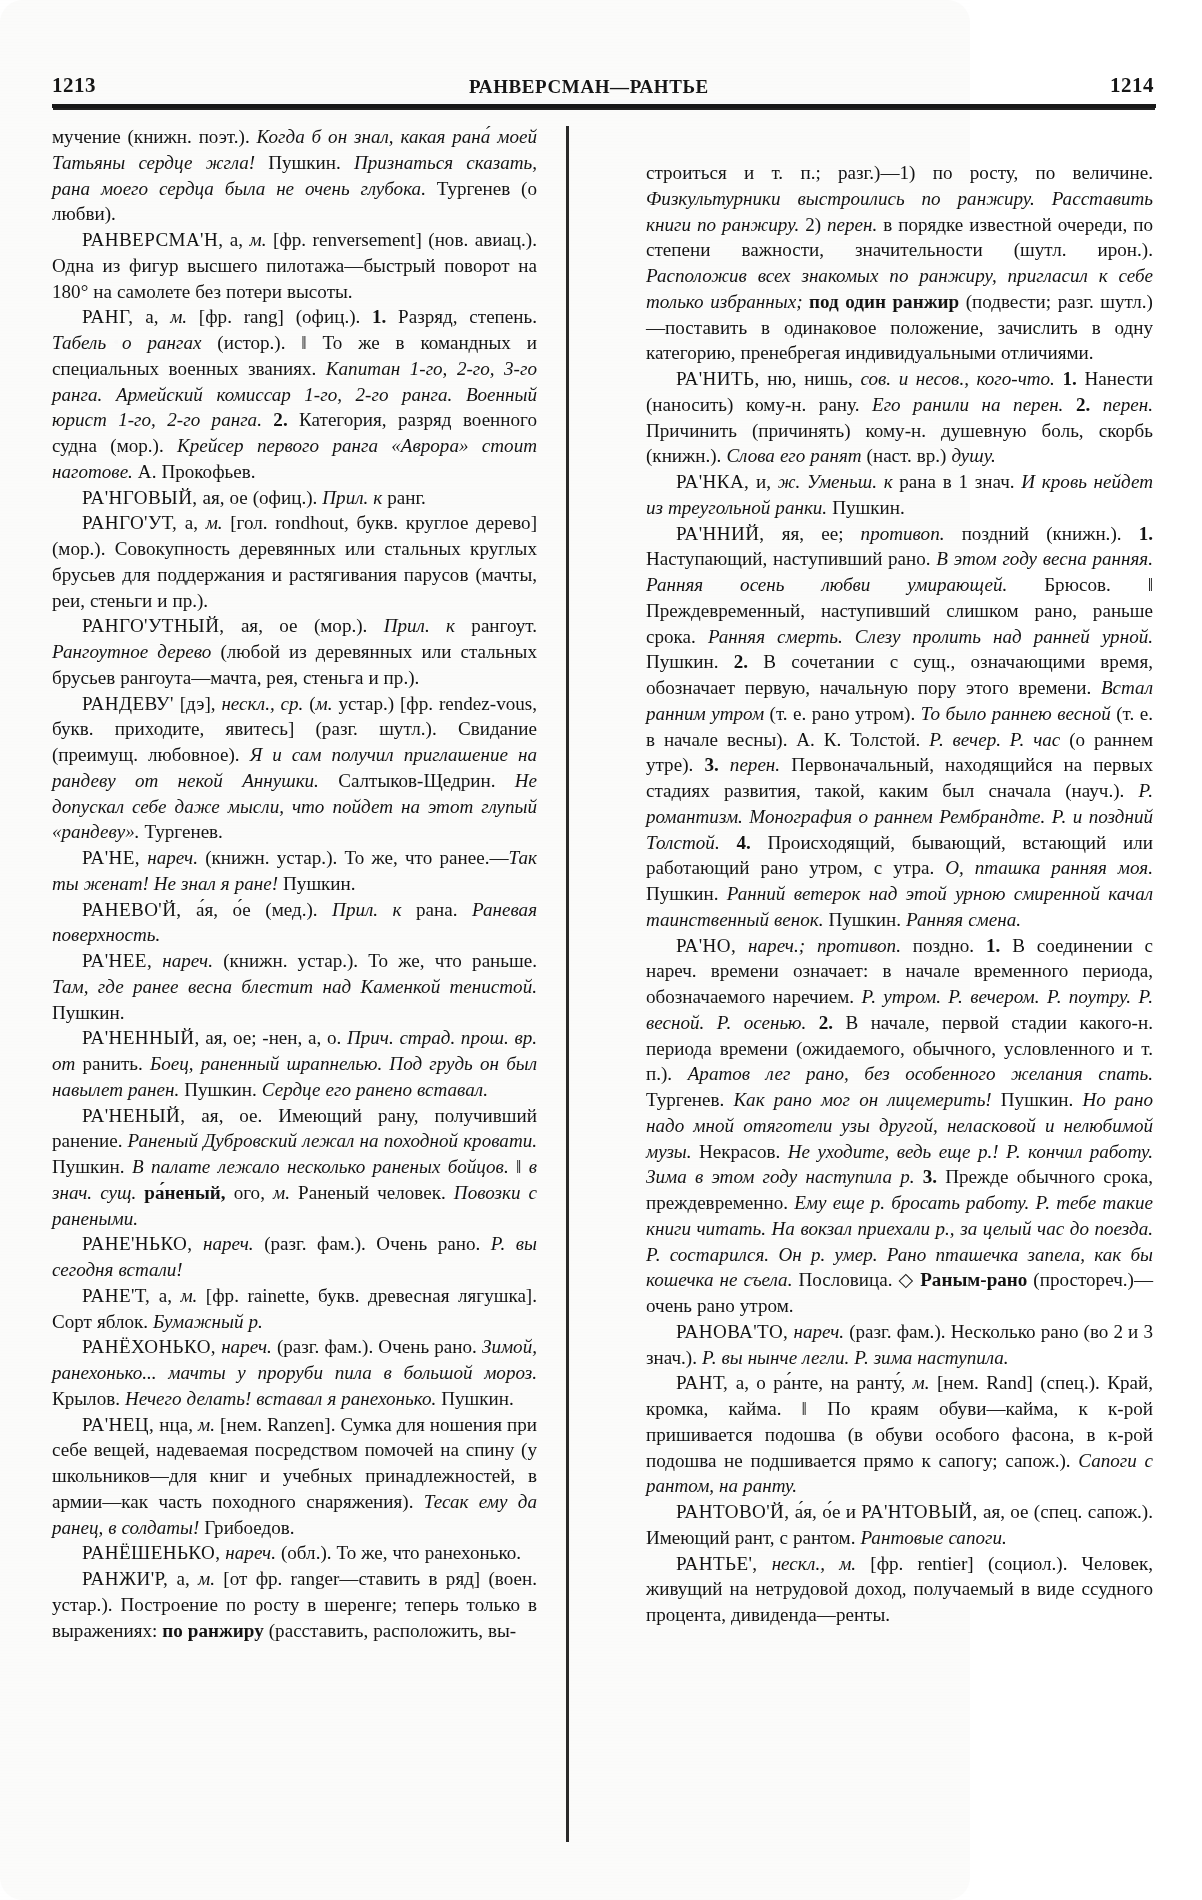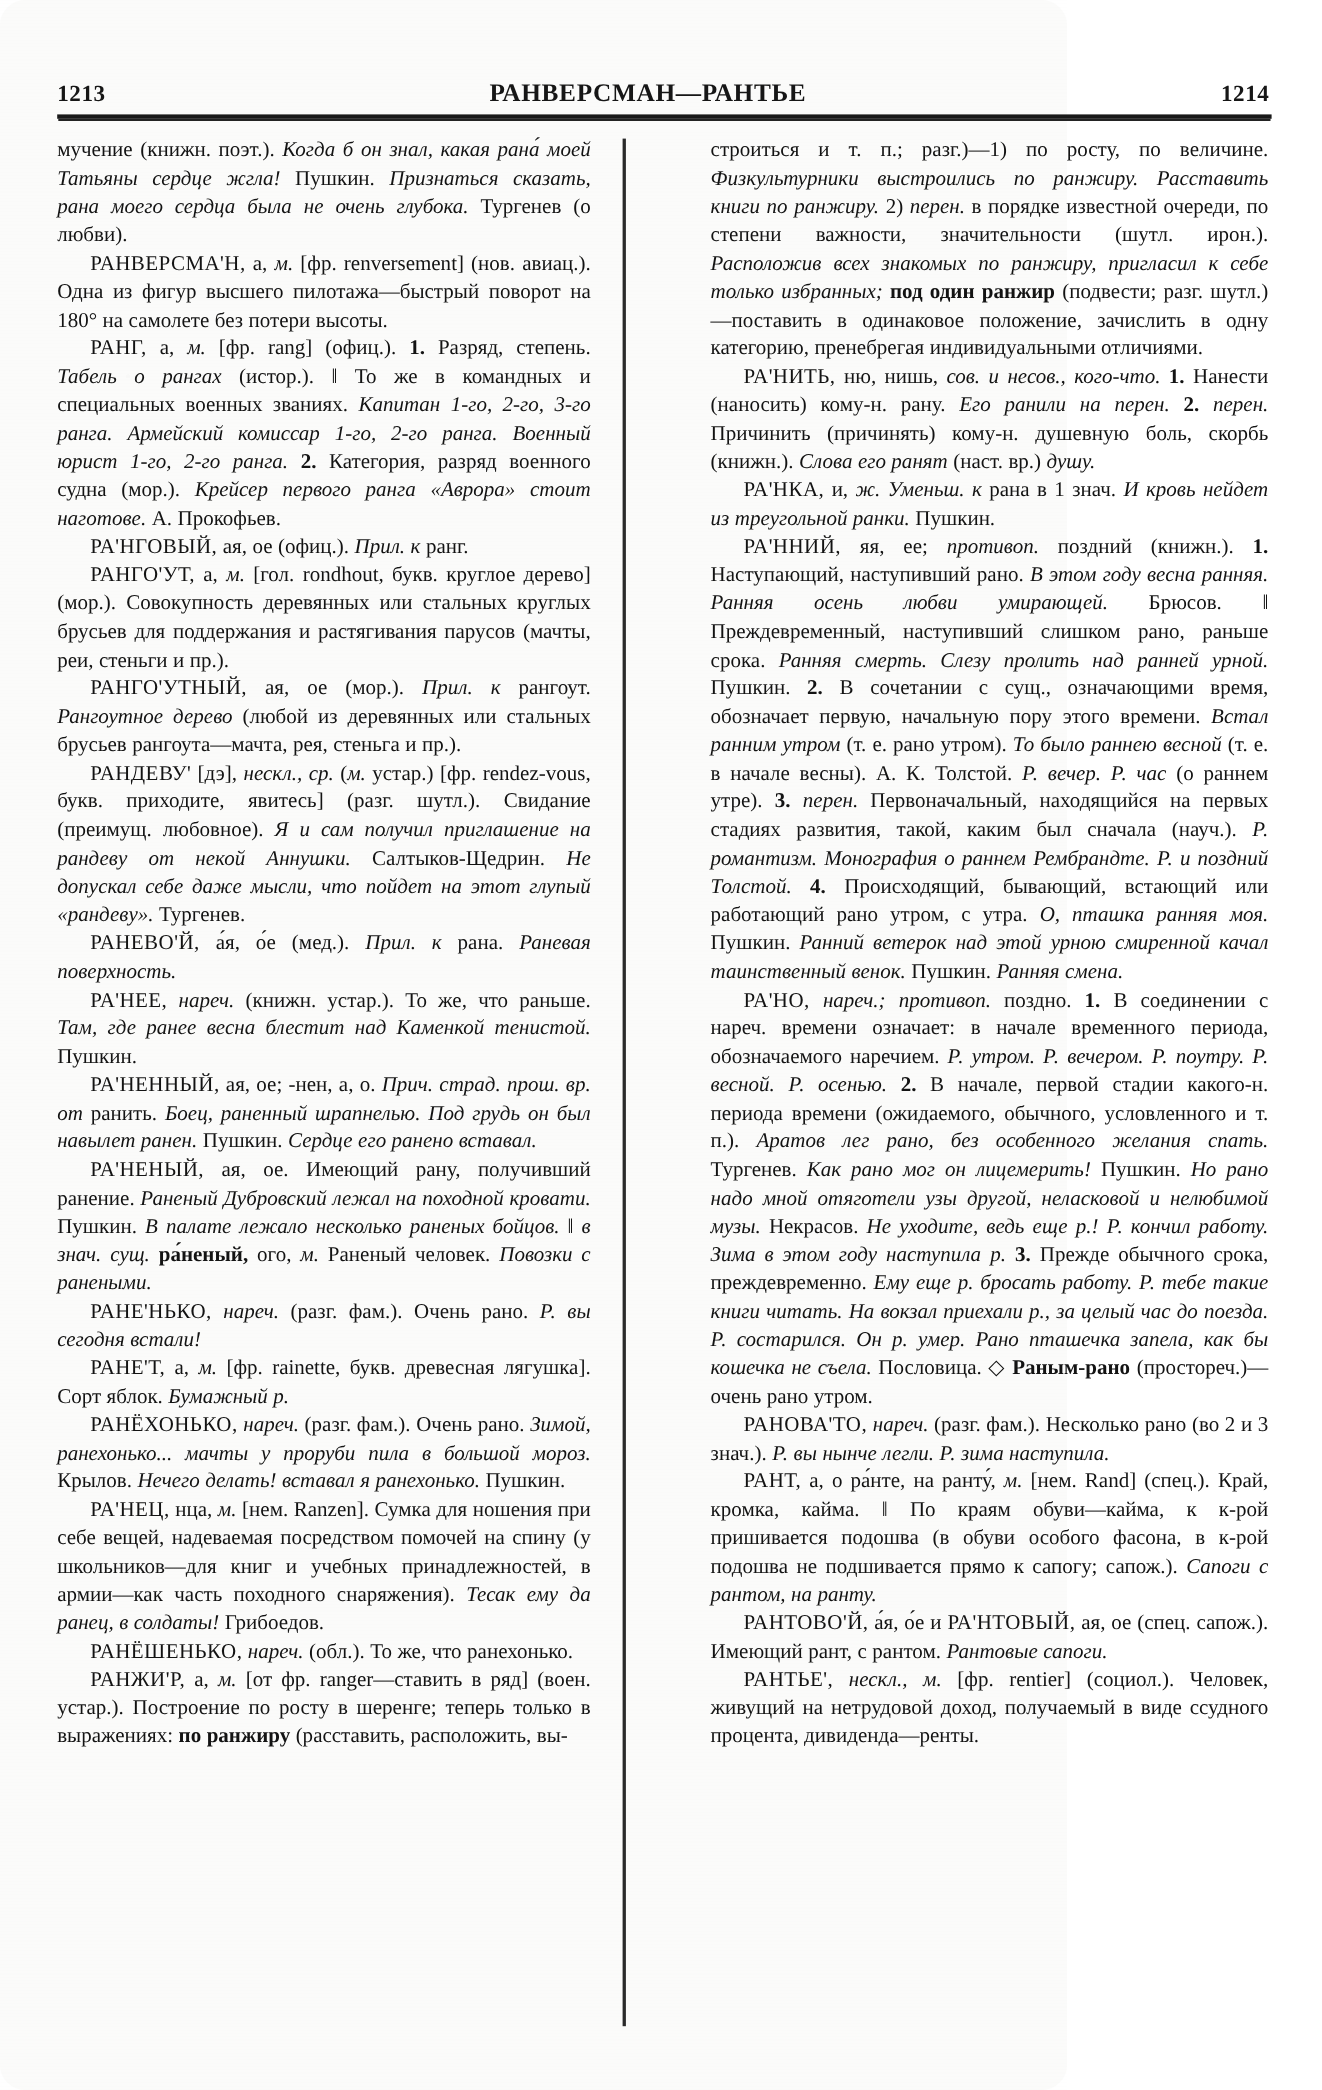--- a/index.html
+++ b/index.html
@@ -44,21 +44,21 @@
     font-family: "Liberation Serif", "DejaVu Serif", serif;
     font-weight: bold;
     font-size: 21px;
     letter-spacing: 0.5px;
     line-height: 1;
     color: #161616;
   }
   .runtitle {
     font-family: "Liberation Serif", "DejaVu Serif", serif;
     font-weight: bold;
-    font-size: 23px;
+    font-size: 19px;
     letter-spacing: 0.6px;
     line-height: 1;
     color: #161616;
     position: relative;
     left: -14px;
   }
   .rule {
     position: absolute;
     left: 52px;
     top: 104px;
@@ -76,21 +76,21 @@
     width: 1104px;
     height: 1722px;
     display: flex;
     gap: 17px;
   }
   .col {
     width: 497px;
     box-sizing: border-box;
   }
   .col.left  { padding-right: 12px; }
-  .col.right { padding-left: 22px; width: 529px; }
+  .col.right { padding-left: 22px; width: 529px; margin-top: 36px; }
   .divider {
     width: 3px;
     background: #2a2a2a;
     margin: 2px 38px 4px 0;
     flex: 0 0 3px;
     align-self: stretch;
   }
 
   p.ent {
     margin: 0;
@@ -134,20 +134,21 @@
 
   <div class="cols">
     <div class="col left" id="col-left">
         <p class="ent cont">мучение (книжн. поэт.).<i> Когда б он знал, какая рана́ моей Татьяны сердце жгла!</i> Пушкин. <i>Признаться сказать, рана моего сердца была не очень глубока.</i> Тургенев (о любви).</p>
         <p class="ent"><b class="hw">РАНВЕРСМА'Н,</b> а, <i>м.</i> [фр. renversement] (нов. авиац.). Одна из фигур высшего пилотажа—быстрый поворот на 180° на самолете без потери высоты.</p>
         <p class="ent"><b class="hw">РАНГ,</b> а, <i>м.</i> [фр. rang] (офиц.). <b>1.</b> Разряд, степень. <i>Табель о рангах</i> (истор.). ‖ То же в командных и специальных военных званиях. <i>Капитан 1-го, 2-го, 3-го ранга. Армейский комиссар 1-го, 2-го ранга. Военный юрист 1-го, 2-го ранга.</i> <b>2.</b> Категория, разряд военного судна (мор.). <i>Крейсер первого ранга «Аврора» стоит наготове.</i> А. Прокофьев.</p>
         <p class="ent"><b class="hw">РА'НГОВЫЙ,</b> ая, ое (офиц.). <i>Прил. к</i> ранг.</p>
         <p class="ent"><b class="hw">РАНГО'УТ,</b> а, <i>м.</i> [гол. rondhout, букв. круглое дерево] (мор.). Совокупность деревянных или стальных круглых брусьев для поддержания и растягивания парусов (мачты, реи, стеньги и пр.).</p>
         <p class="ent"><b class="hw">РАНГО'УТНЫЙ,</b> ая, ое (мор.). <i>Прил. к</i> рангоут. <i>Рангоутное дерево</i> (любой из деревянных или стальных брусьев рангоута—мачта, рея, стеньга и пр.).</p>
         <p class="ent"><b class="hw">РАНДЕВУ'</b> [дэ], <i>нескл., ср.</i> (<i>м.</i> устар.) [фр. rendez-vous, букв. приходите, явитесь] (разг. шутл.). Свидание (преимущ. любовное). <i>Я и сам получил приглашение на рандеву от некой Аннушки.</i> Салтыков-Щедрин. <i>Не допускал себе даже мысли, что пойдет на этот глупый «рандеву».</i> Тургенев.</p>
+        <p class="ent"><b class="hw">РА'НЕ,</b> <i>нареч.</i> (книжн. устар.). То же, что ранее.—<i>Так ты женат! Не знал я ране!</i> Пушкин.</p>
         <p class="ent"><b class="hw">РАНЕВО'Й,</b> а́я, о́е (мед.). <i>Прил. к</i> рана. <i>Раневая поверхность.</i></p>
         <p class="ent"><b class="hw">РА'НЕЕ,</b> <i>нареч.</i> (книжн. устар.). То же, что раньше. <i>Там, где ранее весна блестит над Каменкой тенистой.</i> Пушкин.</p>
         <p class="ent"><b class="hw">РА'НЕННЫЙ,</b> ая, ое; -нен, а, о. <i>Прич. страд. прош. вр. от</i> ранить. <i>Боец, раненный шрапнелью. Под грудь он был навылет ранен.</i> Пушкин. <i>Сердце его ранено вставал.</i></p>
         <p class="ent"><b class="hw">РА'НЕНЫЙ,</b> ая, ое. Имеющий рану, получивший ранение. <i>Раненый Дубровский лежал на походной кровати.</i> Пушкин. <i>В палате лежало несколько раненых бойцов.</i> ‖ <i>в знач. сущ.</i> <b>ра́неный,</b> ого, <i>м.</i> Раненый человек. <i>Повозки с ранеными.</i></p>
         <p class="ent"><b class="hw">РАНЕ'НЬКО,</b> <i>нареч.</i> (разг. фам.). Очень рано. <i>Р. вы сегодня встали!</i></p>
         <p class="ent"><b class="hw">РАНЕ'Т,</b> а, <i>м.</i> [фр. rainette, букв. древесная лягушка]. Сорт яблок. <i>Бумажный р.</i></p>
         <p class="ent"><b class="hw">РАНЁХОНЬКО,</b> <i>нареч.</i> (разг. фам.). Очень рано. <i>Зимой, ранехонько... мачты у проруби пила в большой мороз.</i> Крылов. <i>Нечего делать! вставал я ранехонько.</i> Пушкин.</p>
         <p class="ent"><b class="hw">РА'НЕЦ,</b> нца, <i>м.</i> [нем. Ranzen]. Сумка для ношения при себе вещей, надеваемая посредством помочей на спину (у школьников—для книг и учебных принадлежностей, в армии—как часть походного снаряжения). <i>Тесак ему да ранец, в солдаты!</i> Грибоедов.</p>
         <p class="ent"><b class="hw">РАНЁШЕНЬКО,</b> <i>нареч.</i> (обл.). То же, что ранехонько.</p>
         <p class="ent"><b class="hw">РАНЖИ'Р,</b> а, <i>м.</i> [от фр. ranger—ставить в ряд] (воен. устар.). Построение по росту в шеренге; теперь только в выражениях: <b>по ранжиру</b> (расставить, расположить, вы-</p>

